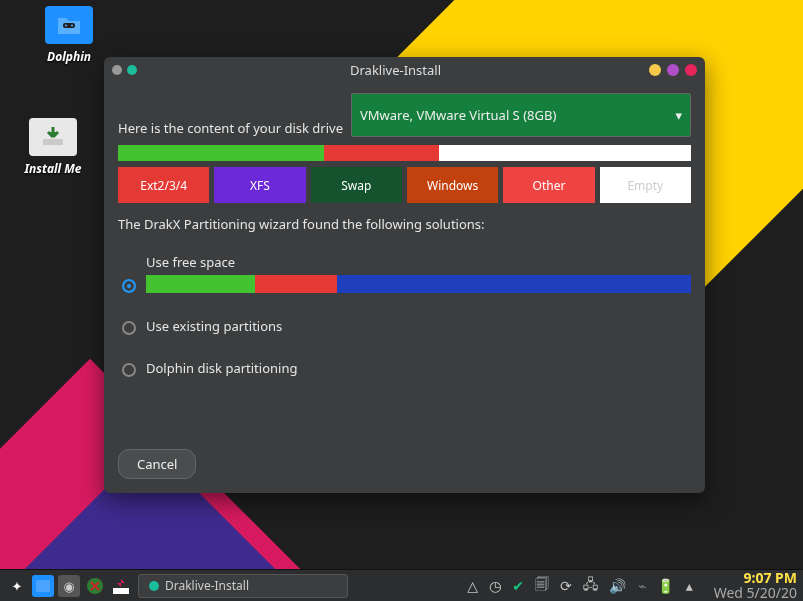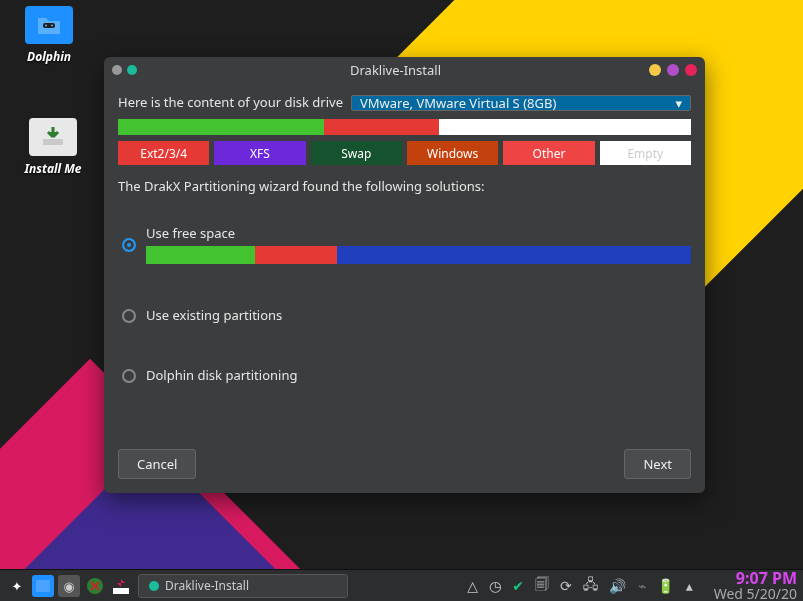--- a/index.html
+++ b/index.html
@@ -13,50 +13,50 @@
 .dicon .ibox{width:48px;height:38px;margin:0 auto 4px;border-radius:4px;display:flex;align-items:center;justify-content:center}
 
 .win{position:absolute;left:104px;top:57px;width:601px;height:436px;background:#3b3d3f;border-radius:6px;box-shadow:0 8px 24px rgba(0,0,0,.5);display:flex;flex-direction:column}
 .titlebar{height:26px;display:flex;align-items:center;padding:0 8px;color:#ddd;font-size:13px}
 .titlebar .tcircle{width:10px;height:10px;border-radius:50%;margin-right:5px}
 .titlebar .ttl{flex:1;text-align:center}
 .titlebar .ctrls{display:flex;gap:6px}
 .titlebar .ctrls div{width:12px;height:12px;border-radius:50%}
 .content{flex:1;padding:10px 14px 14px;display:flex;flex-direction:column;color:#e6e6e6}
 .row1{display:flex;align-items:flex-end;gap:8px;margin-bottom:8px}
-.ddwrap{flex:1;background:#0369a1;border:1px solid #666;border-radius:2px;height:16px;display:flex;align-items:center;padding:0 8px;color:#eee;font-size:13px;justify-content:space-between}
+.ddwrap{flex:1;background:#15803d;border:1px solid #666;border-radius:2px;height:44px;display:flex;align-items:center;padding:0 8px;color:#eee;font-size:13px;justify-content:space-between}
 .bar{height:16px;display:flex}
 .legend{display:flex;gap:5px;margin-top:6px}
-.legend div{flex:1;height:24px;color:#fff;font-size:12px;display:flex;align-items:center;justify-content:center}
+.legend div{flex:1;height:36px;color:#fff;font-size:12px;display:flex;align-items:center;justify-content:center}
 .prompt{margin:12px 0 8px}
-.opt{display:flex;align-items:center;gap:10px;margin:21px 0;padding-left:4px}
+.opt{display:flex;align-items:flex-end;gap:10px;margin:12px 0;padding-left:4px}
 .radio{width:14px;height:14px;border-radius:50%;border:2px solid #888;margin-top:2px;position:relative;flex-shrink:0}
 .radio.sel{border-color:#2196f3;background:#2196f3;box-shadow:inset 0 0 0 3px #3b3d3f}
 .optbody{flex:1}
 .preview{height:18px;display:flex;margin-top:4px}
 .btnrow{margin-top:auto;display:flex;justify-content:space-between}
-.btn{background:#4a4c4e;border:1px solid #666;border-radius:3px;color:#eee;padding:5px 18px;font-size:13px}
+.btn{background:#4a4c4e;border:1px solid #666;border-radius:11px;color:#eee;padding:5px 18px;font-size:13px}
 
 .panel{position:absolute;left:0;right:0;bottom:0;height:32px;background:#2b2d2f;display:flex;align-items:center;padding:0 6px;color:#ccc;border-top:1px solid #111}
 .panel .launch{display:flex;align-items:center;gap:4px}
 .plicon{width:22px;height:22px;border-radius:3px;display:flex;align-items:center;justify-content:center;font-size:13px;color:#ccc}
 .task{margin-left:6px;background:#3b3d3f;border:1px solid #555;border-radius:3px;height:24px;display:flex;align-items:center;padding:0 10px;min-width:210px;gap:6px;font-size:12px}
 .tray{margin-left:auto;display:flex;align-items:center;gap:11px;font-size:14px;color:#c5c5c5}
 .clock{margin-left:10px;text-align:right;line-height:1.05}
-.clock .t{font-size:16px;font-weight:bold;color:#d946ef}
+.clock .t{font-size:14px;font-weight:bold;color:#fde047}
 .clock .d{font-size:14px;color:#aaa}
 </style>
 </head>
 <body>
 
 <div class="wall-yellow"></div>
 <div class="wall-pink"></div>
 <div class="wall-blue"></div>
 
-<div class="dicon" style="left:12px;top:6px">
+<div class="dicon" style="left:32px;top:6px">
   <div class="ibox" style="background:#1e90ff">
     <svg width="26" height="22" viewBox="0 0 26 22">
         <path d="M2 4h8l3 3h11v13H2z" fill="#59b0ff"></path>
         <rect x="7" y="9" width="12" height="5" rx="2" fill="#222"></rect>
         <circle cx="10" cy="11.5" r="1" fill="#59b0ff"></circle>
         <circle cx="16" cy="11.5" r="1" fill="#59b0ff"></circle>
       </svg>
   </div>
   <span>Dolphin</span>
 </div>
@@ -130,21 +130,20 @@
 
     <div class="opt">
       <div class="radio"></div>
       <div class="optbody">
         <span>Dolphin disk partitioning</span>
       </div>
     </div>
 
     <div class="btnrow">
       <button class="btn">Cancel</button>
-      <button class="btn">Next</button>
     </div>
   </div>
 </div>
 
 <div class="panel">
   <div class="launch">
     <div class="plicon" style="color:#fff;font-weight:bold">✦</div>
     <div class="plicon" style="background:#1e90ff">
       <svg width="14" height="12">
           <rect width="14" height="12" fill="#4aa3ff"></rect>

